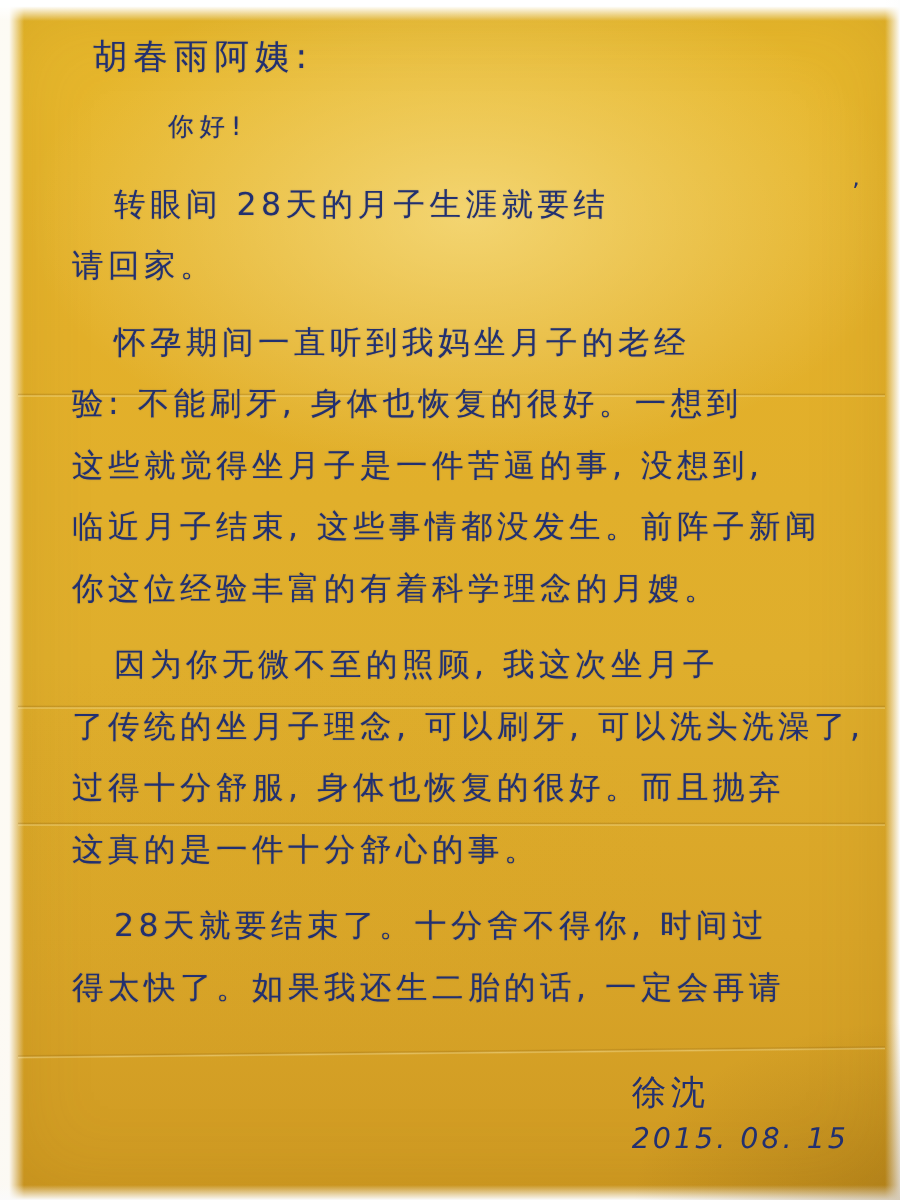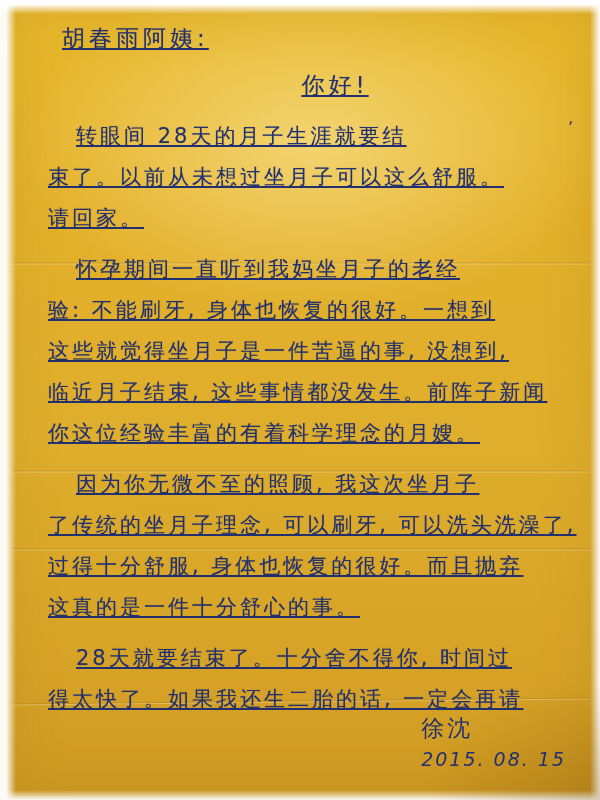--- a/index.html
+++ b/index.html
@@ -85,34 +85,32 @@
     font-family: "DejaVu Sans", sans-serif;
   }
 
   .line {
     font-size: 21px;
     line-height: 41px;
     letter-spacing: 3px;
     color: #223070;
     white-space: pre;
     text-shadow: 0 0 1px rgba(30,45,110,0.35);
-    text-decoration: underline;
   }
 
   .salutation {
     font-size: 23px;
     letter-spacing: 4px;
     margin-left: 14px;
   }
   .greeting {
-    font-size: 23px;
+    font-size: 17px;
     letter-spacing: 4px;
     margin-left: 64px;
     margin-top: 6px;
-    text-align: center;
   }
   .para { margin-top: 10px; }
   .indent { margin-left: 28px; }
 
   .signature-block {
     position: absolute;
     right: 34px;
     bottom: 30px;
     text-align: left;
   }
@@ -159,21 +157,20 @@
 
   <div class="ink-mark">ʼ</div>
 
   <div class="letter">
 
     <div class="line salutation">胡春雨阿姨:</div>
     <div class="line greeting">你好!</div>
 
     <div class="para">
       <div class="line indent">转眼间 28天的月子生涯就要结</div>
-      <div class="line">束了。以前从未想过坐月子可以这么舒服。</div>
       <div class="line">请回家。</div>
     </div>
 
     <div class="para">
       <div class="line indent">怀孕期间一直听到我妈坐月子的老经</div>
       <div class="line">验: 不能刷牙, 身体也恢复的很好。一想到</div>
       <div class="line">这些就觉得坐月子是一件苦逼的事, 没想到,</div>
       <div class="line">临近月子结束, 这些事情都没发生。前阵子新闻</div>
       <div class="line">你这位经验丰富的有着科学理念的月嫂。</div>
     </div>

